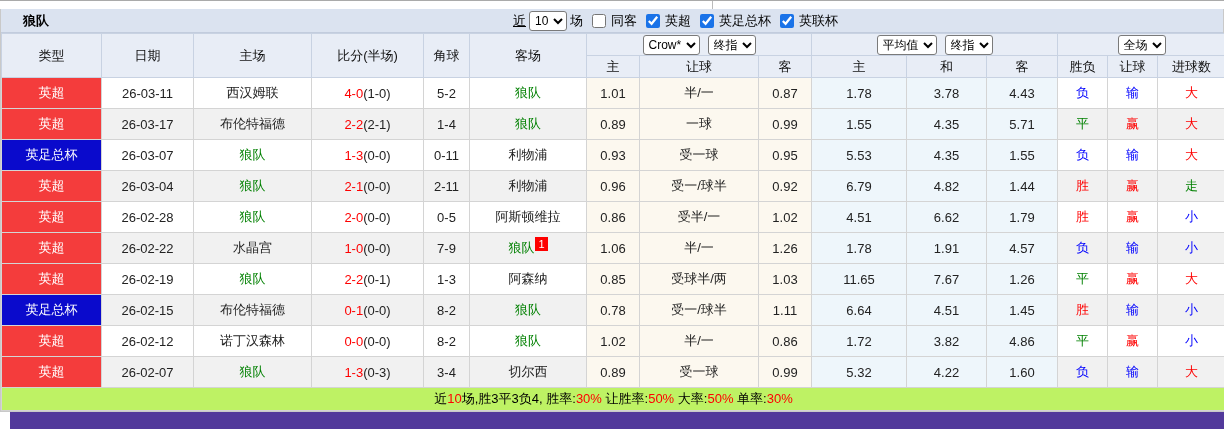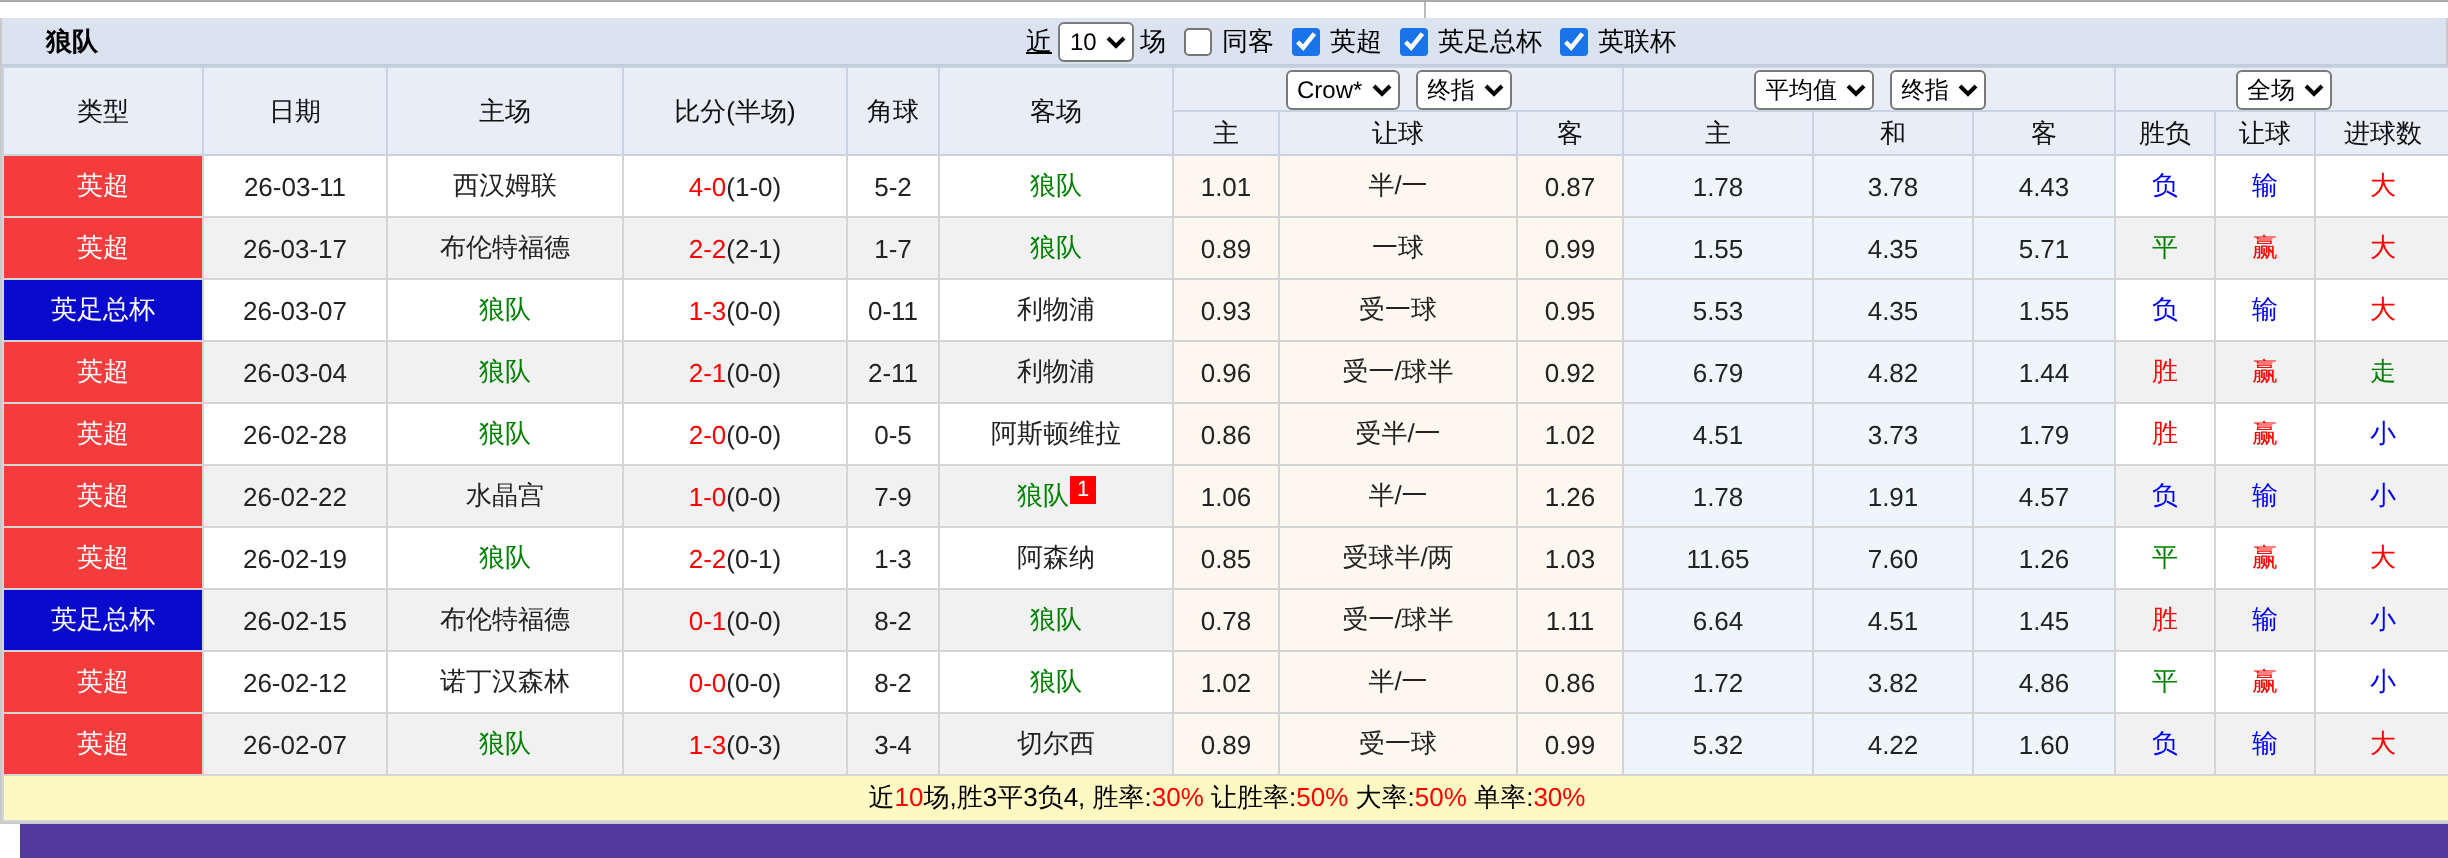--- a/index.html
+++ b/index.html
@@ -25,21 +25,21 @@
   tbody td.cream, tbody tr.alt td.cream{background:#fcf8ef;}
   tbody td.azure, tbody tr.alt td.azure{background:#eef6fb;}
   tbody tr td.badge{color:#fff;}
   tbody tr td.badge.red, tbody tr.alt td.badge.red{background:#f43c3c;}
   tbody tr td.badge.blue, tbody tr.alt td.badge.blue{background:#0a0acc;}
   td.team.focus{color:#008000;}
   .sc{color:#fe0000;}
   .half{color:#222;}
   .card{display:inline-block;background:#fe0000;color:#fff;font-size:11px;line-height:14px;padding:0 3px;margin-left:1px;position:relative;top:-4px;}
   .selwrap{display:flex;justify-content:center;align-items:center;gap:8px;}
-  tfoot td{height:22px;background:#fef9c3;font-size:13px;color:#000;}
+  tfoot td{height:22px;background:#bef264;font-size:13px;color:#000;}
   tfoot .rd{color:#fe0000;}
   .purplebar{position:absolute;left:10px;right:0;bottom:0;height:17px;background:#52399b;}
 </style>
 </head>
 <body>
 
 <div class="stage">
   <div class="topstrip">
     <div class="vline"></div>
   </div>
@@ -136,21 +136,21 @@
             <td class="azure">4.43</td>
             <td><span style="color:#0000fe">负</span></td>
             <td><span style="color:#0000fe">输</span></td>
             <td><span style="color:#fe0000">大</span></td>
           </tr>
           <tr class="alt">
             <td class="badge red">英超</td>
             <td>26-03-17</td>
             <td class="team">布伦特福德</td>
             <td><span class="sc">2-2</span><span class="half">(2-1)</span></td>
-            <td>1-7</td>
+            <td>1-4</td>
             <td class="team focus">狼队</td>
             <td class="cream">0.89</td>
             <td class="cream">一球</td>
             <td class="cream">0.99</td>
             <td class="azure">1.55</td>
             <td class="azure">4.35</td>
             <td class="azure">5.71</td>
             <td><span style="color:#008000">平</span></td>
             <td><span style="color:#fe0000">赢</span></td>
             <td><span style="color:#fe0000">大</span></td>
@@ -193,21 +193,21 @@
             <td class="badge red">英超</td>
             <td>26-02-28</td>
             <td class="team focus">狼队</td>
             <td><span class="sc">2-0</span><span class="half">(0-0)</span></td>
             <td>0-5</td>
             <td class="team">阿斯顿维拉</td>
             <td class="cream">0.86</td>
             <td class="cream">受半/一</td>
             <td class="cream">1.02</td>
             <td class="azure">4.51</td>
-            <td class="azure">3.73</td>
+            <td class="azure">6.62</td>
             <td class="azure">1.79</td>
             <td><span style="color:#fe0000">胜</span></td>
             <td><span style="color:#fe0000">赢</span></td>
             <td><span style="color:#0000fe">小</span></td>
           </tr>
           <tr class="alt">
             <td class="badge red">英超</td>
             <td>26-02-22</td>
             <td class="team">水晶宫</td>
             <td><span class="sc">1-0</span><span class="half">(0-0)</span></td>
@@ -227,21 +227,21 @@
             <td class="badge red">英超</td>
             <td>26-02-19</td>
             <td class="team focus">狼队</td>
             <td><span class="sc">2-2</span><span class="half">(0-1)</span></td>
             <td>1-3</td>
             <td class="team">阿森纳</td>
             <td class="cream">0.85</td>
             <td class="cream">受球半/两</td>
             <td class="cream">1.03</td>
             <td class="azure">11.65</td>
-            <td class="azure">7.60</td>
+            <td class="azure">7.67</td>
             <td class="azure">1.26</td>
             <td><span style="color:#008000">平</span></td>
             <td><span style="color:#fe0000">赢</span></td>
             <td><span style="color:#fe0000">大</span></td>
           </tr>
           <tr class="alt">
             <td class="badge blue">英足总杯</td>
             <td>26-02-15</td>
             <td class="team">布伦特福德</td>
             <td><span class="sc">0-1</span><span class="half">(0-0)</span></td>

